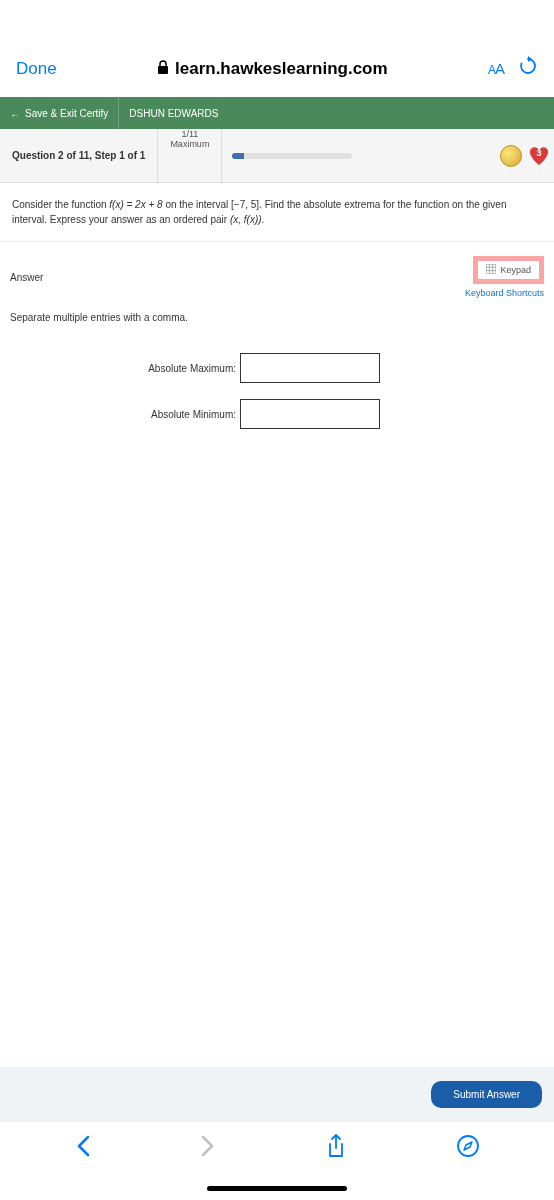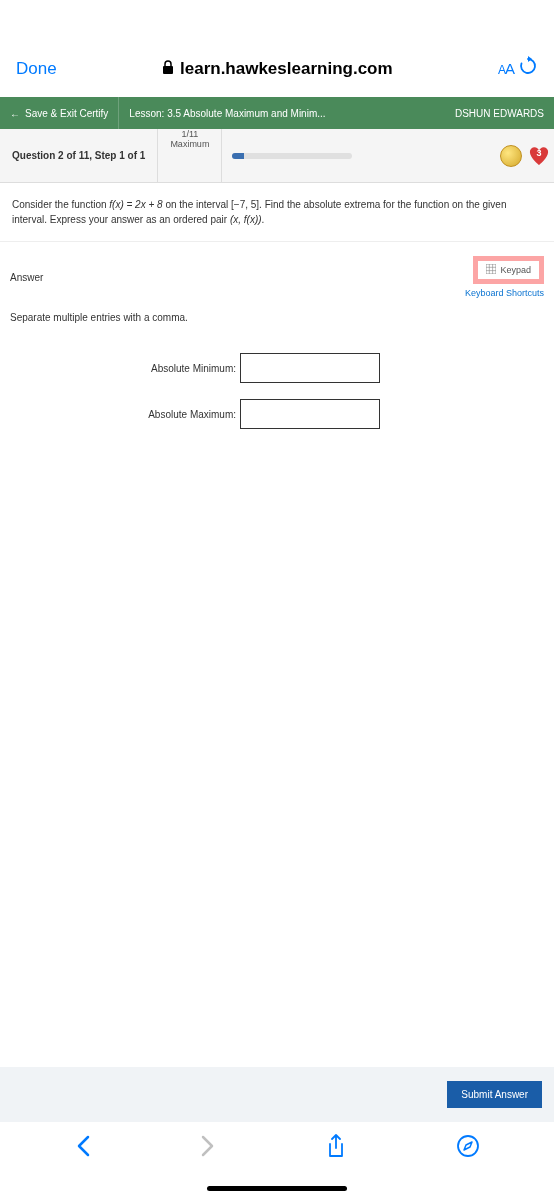--- a/index.html
+++ b/index.html
@@ -1,21 +1,21 @@
 <!DOCTYPE html>
 <html><head>
 <meta charset="utf-8">
 <style>
 * { margin: 0; padding: 0; box-sizing: border-box; font-family: -apple-system, BlinkMacSystemFont, "Segoe UI", Helvetica, Arial, sans-serif; }
 html, body { width: 554px; height: 1200px; background: #fff; overflow: hidden; }
 
 .status-bar { height: 44px; display: flex; justify-content: space-between; align-items: center; padding: 0 20px; color: rgba(255,255,255,0.3); font-size: 15px; font-weight: 600; }
 .status-right { display: flex; align-items: center; gap: 5px; }
 
-.browser-header { display: flex; align-items: center; padding: 12px 16px 16px; gap: 4px; }
+.browser-header { display: flex; align-items: center; padding: 12px 16px 16px; gap: 14px; }
 .done-btn { color: #007aff; font-size: 17px; }
 .url-area { flex: 1; display: flex; align-items: center; justify-content: center; gap: 6px; color: #000; font-weight: 600; font-size: 17px; }
 .lock-icon { width: 12px; height: 14px; }
 .aa-btn { color: #007aff; font-size: 15px; letter-spacing: -1px; }
 .aa-btn .small-a { font-size: 12px; }
 .reload-btn { color: #007aff; font-size: 20px; }
 
 .green-bar { background: #4a8a5a; color: #fff; display: flex; align-items: center; height: 32px; font-size: 10px; }
 .save-exit { padding: 0 10px; display: flex; align-items: center; gap: 5px; border-right: 1px solid rgba(255,255,255,0.2); height: 100%; }
 .lesson-title { padding: 0 10px; flex: 1; }
@@ -44,21 +44,21 @@
 .separate-note { font-size: 10px; color: #333; padding: 10px 10px 20px; }
 
 .input-rows { display: flex; flex-direction: column; gap: 16px; padding: 10px 0 30px; }
 .input-row { display: flex; align-items: center; justify-content: flex-start; }
 .input-label { font-size: 10px; color: #333; text-align: right; width: 240px; padding-right: 4px; }
 .input-box { width: 140px; height: 30px; border: 1px solid #333; background: #fff; }
 
 .spacer { flex: 1; }
 
 .submit-bar { background: #f0f3f6; padding: 14px 12px; display: flex; justify-content: flex-end; }
-.submit-btn { background: #1a5da8; color: #fff; font-size: 10px; padding: 8px 14px; border: none; border-radius: 0; text-align: center; }
+.submit-btn { background: #1a5da8; color: #fff; font-size: 10px; padding: 8px 22px; border: none; border-radius: 10px; text-align: center; }
 
 .footer-bar { background: #4a8a5a; color: #fff; font-size: 9px; padding: 10px 12px; }
 
 .bottom-toolbar { height: 54px; display: flex; justify-content: space-around; align-items: center; padding: 0 20px; }
 .bottom-toolbar .tb-icon { color: #007aff; font-size: 22px; }
 .bottom-toolbar .tb-icon.disabled { color: #c0c0c0; }
 .home-indicator { height: 24px; display: flex; justify-content: center; align-items: center; }
 .home-bar { width: 140px; height: 5px; background: #000; border-radius: 3px; }
 
 .page-wrap { display: flex; flex-direction: column; height: 1200px; }
@@ -111,21 +111,20 @@
     </span>
   </div>
 
   <div class="content-area">
 
     <div class="green-bar">
       <div class="save-exit">
         <span>←</span>
         <span>Save &amp; Exit Certify</span>
       </div>
-      <div class="lesson-title">Lesson: 3.5 Absolute Maximum and Minim...</div>
       <div class="user-name">DSHUN EDWARDS</div>
     </div>
 
     <div class="question-bar">
       <div class="q-label">Question 2 of 11, Step 1 of 1</div>
       <div class="correct-box">
         <span>1/11</span>
         <span>Maximum</span>
       </div>
       <div class="progress-area">
@@ -162,25 +161,25 @@
           <span>Keypad</span>
         </div>
         <div class="kb-shortcuts">Keyboard Shortcuts</div>
       </div>
     </div>
 
     <div class="separate-note">Separate multiple entries with a comma.</div>
 
     <div class="input-rows">
       <div class="input-row">
+        <div class="input-label">Absolute Maximum:</div>
+        <input class="input-box" type="text" style="">
+      </div>
+      <div class="input-row">
         <div class="input-label">Absolute Minimum:</div>
-        <input class="input-box" type="text" style="">
-      </div>
-      <div class="input-row">
-        <div class="input-label">Absolute Maximum:</div>
         <input class="input-box" type="text" style="">
       </div>
     </div>
 
     <div class="spacer"></div>
 
     <div class="submit-bar">
       <button class="submit-btn">Submit Answer</button>
     </div>
 

